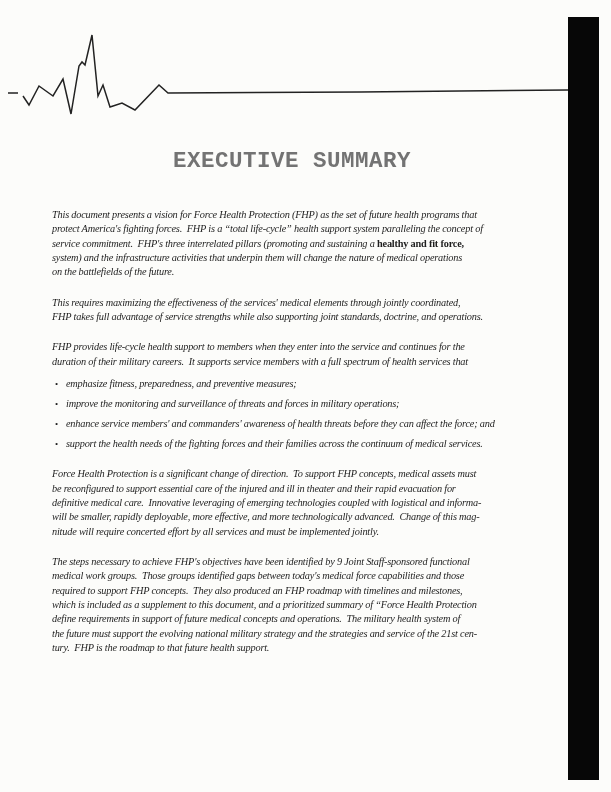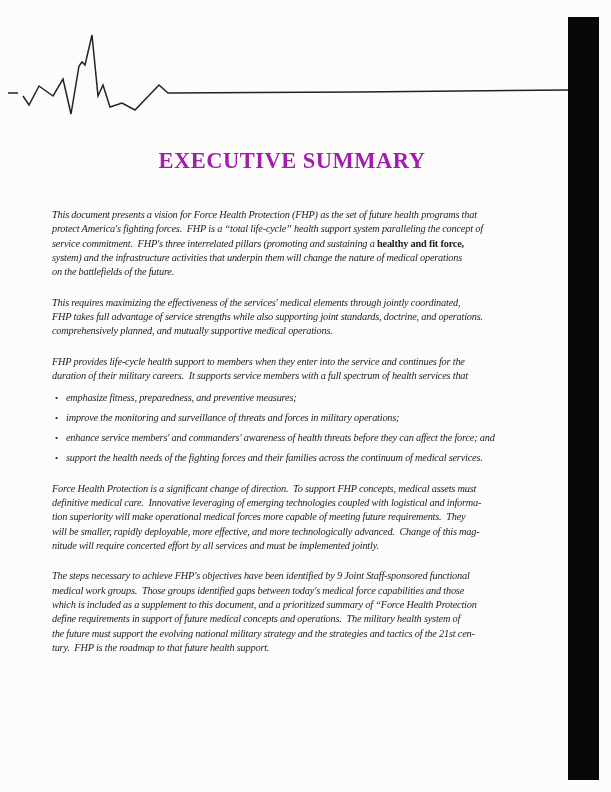--- a/index.html
+++ b/index.html
@@ -23,25 +23,25 @@
   .ekg {
     position: absolute;
     left: 0; top: 0;
     width: 611px; height: 130px;
   }
   .title {
     position: absolute;
     top: 148px; left: 52px; width: 480px;
     margin: 0;
     text-align: center;
-    font-family: Liberation Serif, serif;
+    font-family: Liberation Mono, monospace;
     font-weight: bold;
     font-size: 22.5px;
     letter-spacing: 0.5px;
-    color: #a21caf;
+    color: #737373;
   }
   .content {
     position: absolute;
     left: 52px; top: 192px; width: 482px;
     color: #1e1e1e;
     font-style: italic;
     font-size: 10.3px;
     line-height: 14.35px;
     letter-spacing: -0.2px;
   }
@@ -85,42 +85,42 @@
       <div class="para">
         <div class="line">This document presents a vision for Force Health Protection (FHP) as the set of future health programs that</div>
         <div class="line">protect America's fighting forces.  FHP is a “total life-cycle” health support system paralleling the concept of</div>
         <div class="line">service commitment.  FHP's three interrelated pillars (promoting and sustaining a <b>healthy and fit force,</b></div>
         <div class="line">system) and the infrastructure activities that underpin them will change the nature of medical operations</div>
         <div class="line">on the battlefields of the future.</div>
       </div>
       <div class="para">
         <div class="line">This requires maximizing the effectiveness of the services' medical elements through jointly coordinated,</div>
         <div class="line">FHP takes full advantage of service strengths while also supporting joint standards, doctrine, and operations.</div>
-        <div class="line">comprehensively planned, and mutually supportive medical operations.</div>
       </div>
       <div class="para">
         <div class="line">FHP provides life-cycle health support to members when they enter into the service and continues for the</div>
         <div class="line">duration of their military careers.  It supports service members with a full spectrum of health services that</div>
       </div>
       <div class="bullets">
         <div class="bullet-item"><span class="dot">•</span><span class="bullet-text">emphasize fitness, preparedness, and preventive measures;</span></div>
         <div class="bullet-item"><span class="dot">•</span><span class="bullet-text">improve the monitoring and surveillance of threats and forces in military operations;</span></div>
         <div class="bullet-item"><span class="dot">•</span><span class="bullet-text">enhance service members' and commanders' awareness of health threats before they can affect the force; and</span></div>
         <div class="bullet-item"><span class="dot">•</span><span class="bullet-text">support the health needs of the fighting forces and their families across the continuum of medical services.</span></div>
       </div>
       <div class="para">
         <div class="line">Force Health Protection is a significant change of direction.  To support FHP concepts, medical assets must</div>
+        <div class="line">be reconfigured to support essential care of the injured and ill in theater and their rapid evacuation for</div>
         <div class="line">definitive medical care.  Innovative leveraging of emerging technologies coupled with logistical and informa-</div>
-        <div class="line">tion superiority will make operational medical forces more capable of meeting future requirements.  They</div>
         <div class="line">will be smaller, rapidly deployable, more effective, and more technologically advanced.  Change of this mag-</div>
         <div class="line">nitude will require concerted effort by all services and must be implemented jointly.</div>
       </div>
       <div class="para">
         <div class="line">The steps necessary to achieve FHP's objectives have been identified by 9 Joint Staff-sponsored functional</div>
         <div class="line">medical work groups.  Those groups identified gaps between today's medical force capabilities and those</div>
+        <div class="line">required to support FHP concepts.  They also produced an FHP roadmap with timelines and milestones,</div>
         <div class="line">which is included as a supplement to this document, and a prioritized summary of “Force Health Protection</div>
         <div class="line">define requirements in support of future medical concepts and operations.  The military health system of</div>
-        <div class="line">the future must support the evolving national military strategy and the strategies and tactics of the 21st cen-</div>
+        <div class="line">the future must support the evolving national military strategy and the strategies and service of the 21st cen-</div>
         <div class="line">tury.  FHP is the roadmap to that future health support.</div>
       </div>
     </div>
 
 </div>
 
 </body></html>

